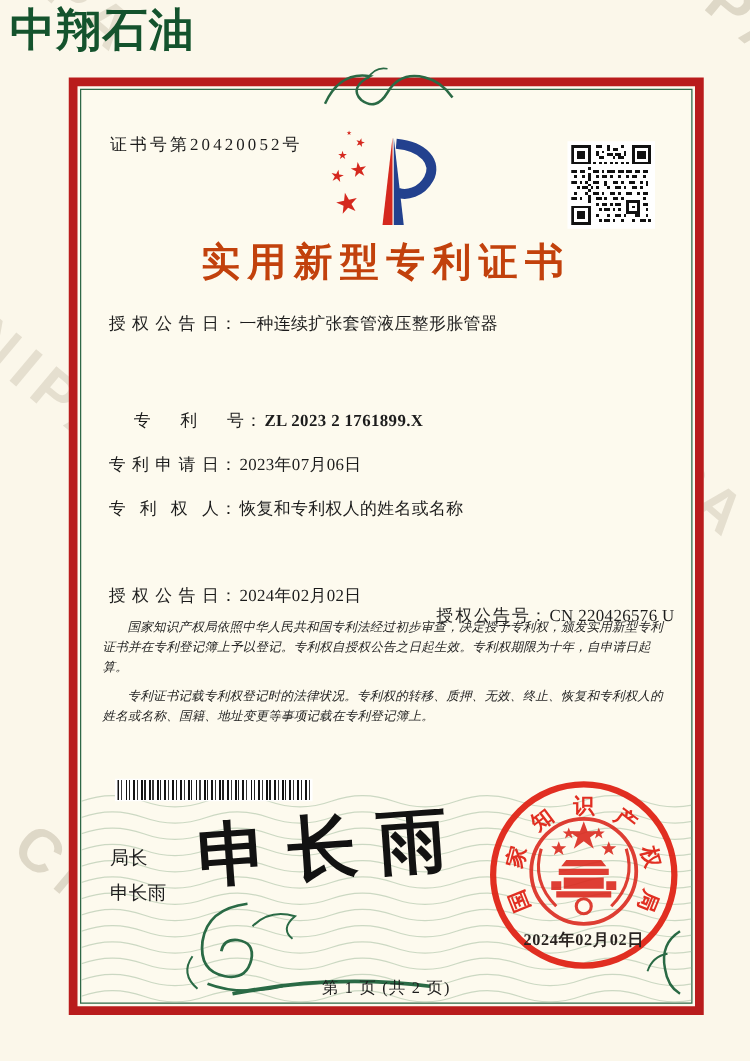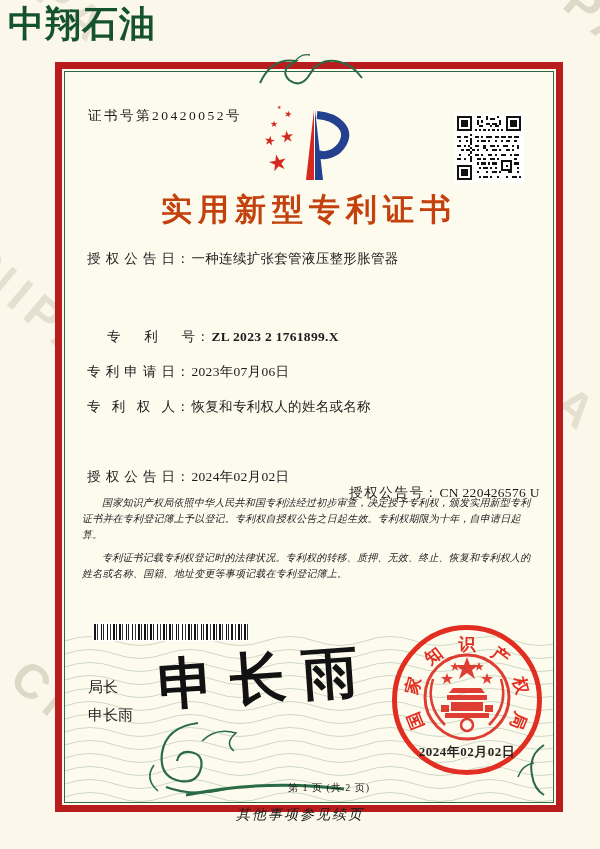--- a/index.html
+++ b/index.html
@@ -46,21 +46,21 @@
              letter-spacing:16px;transform:rotate(-4deg);white-space:nowrap;}
   
   .seal{left:330px;top:556px;width:150px;height:150px;z-index:5;opacity:.95;}
   .seal-ring{position:absolute;inset:0;border:5px solid #e02417;border-radius:50%;}
   .seal-char{position:absolute;left:50%;top:50%;width:20px;margin-left:-10px;margin-top:-10px;
              height:20px;text-align:center;font-size:17px;font-weight:700;color:#e02417;
              font-family:"Liberation Sans","DejaVu Sans",sans-serif;}
   .seal-emblem{position:absolute;left:25px;top:20px;}
   .seal-date{position:absolute;left:0;bottom:14px;width:100%;text-align:center;font-size:13px;
              font-weight:700;color:#1d1715;letter-spacing:.5px;z-index:6;}
-  .pagenum{left:0;top:712px;width:100%;text-align:center;font-size:10px;letter-spacing:1px;z-index:4;padding-left:20px;}
+  .pagenum{left:0;top:712px;width:100%;text-align:center;font-size:13px;letter-spacing:1px;z-index:4;}
   .waves{left:3px;top:566px;width:488px;height:167px;z-index:1;pointer-events:none;}
   .flourish-bl{left:74px;top:648px;z-index:2;}
   .flourish-br{left:448px;top:672px;z-index:2;}
   .flourish-top{left:192px;top:-22px;z-index:2;}
   .contnote{position:absolute;left:0;top:806px;width:100%;text-align:center;font-style:italic;
             font-size:14px;letter-spacing:2px;color:#1b1b1b;z-index:3;}
 </style>
 </head>
 <body>
 
@@ -235,14 +235,13 @@
     <svg class="flourish-br" width="42" height="58" viewBox="0 0 42 58">
       <g fill="none" stroke="#2a6a45" stroke-width="2">
         <path d="M34 4 q-16 10 -12 30 q2 14 12 20"></path>
         <path d="M24 22 q-12 2 -16 14" stroke-width="1.5"></path>
       </g>
     </svg>
 
     <div class="pagenum">第 1 页 (共 2 页)</div>
   </div>
 
-  <div class="contnote">其他事项参见续页</div>
 </div>
 
 </body></html>

